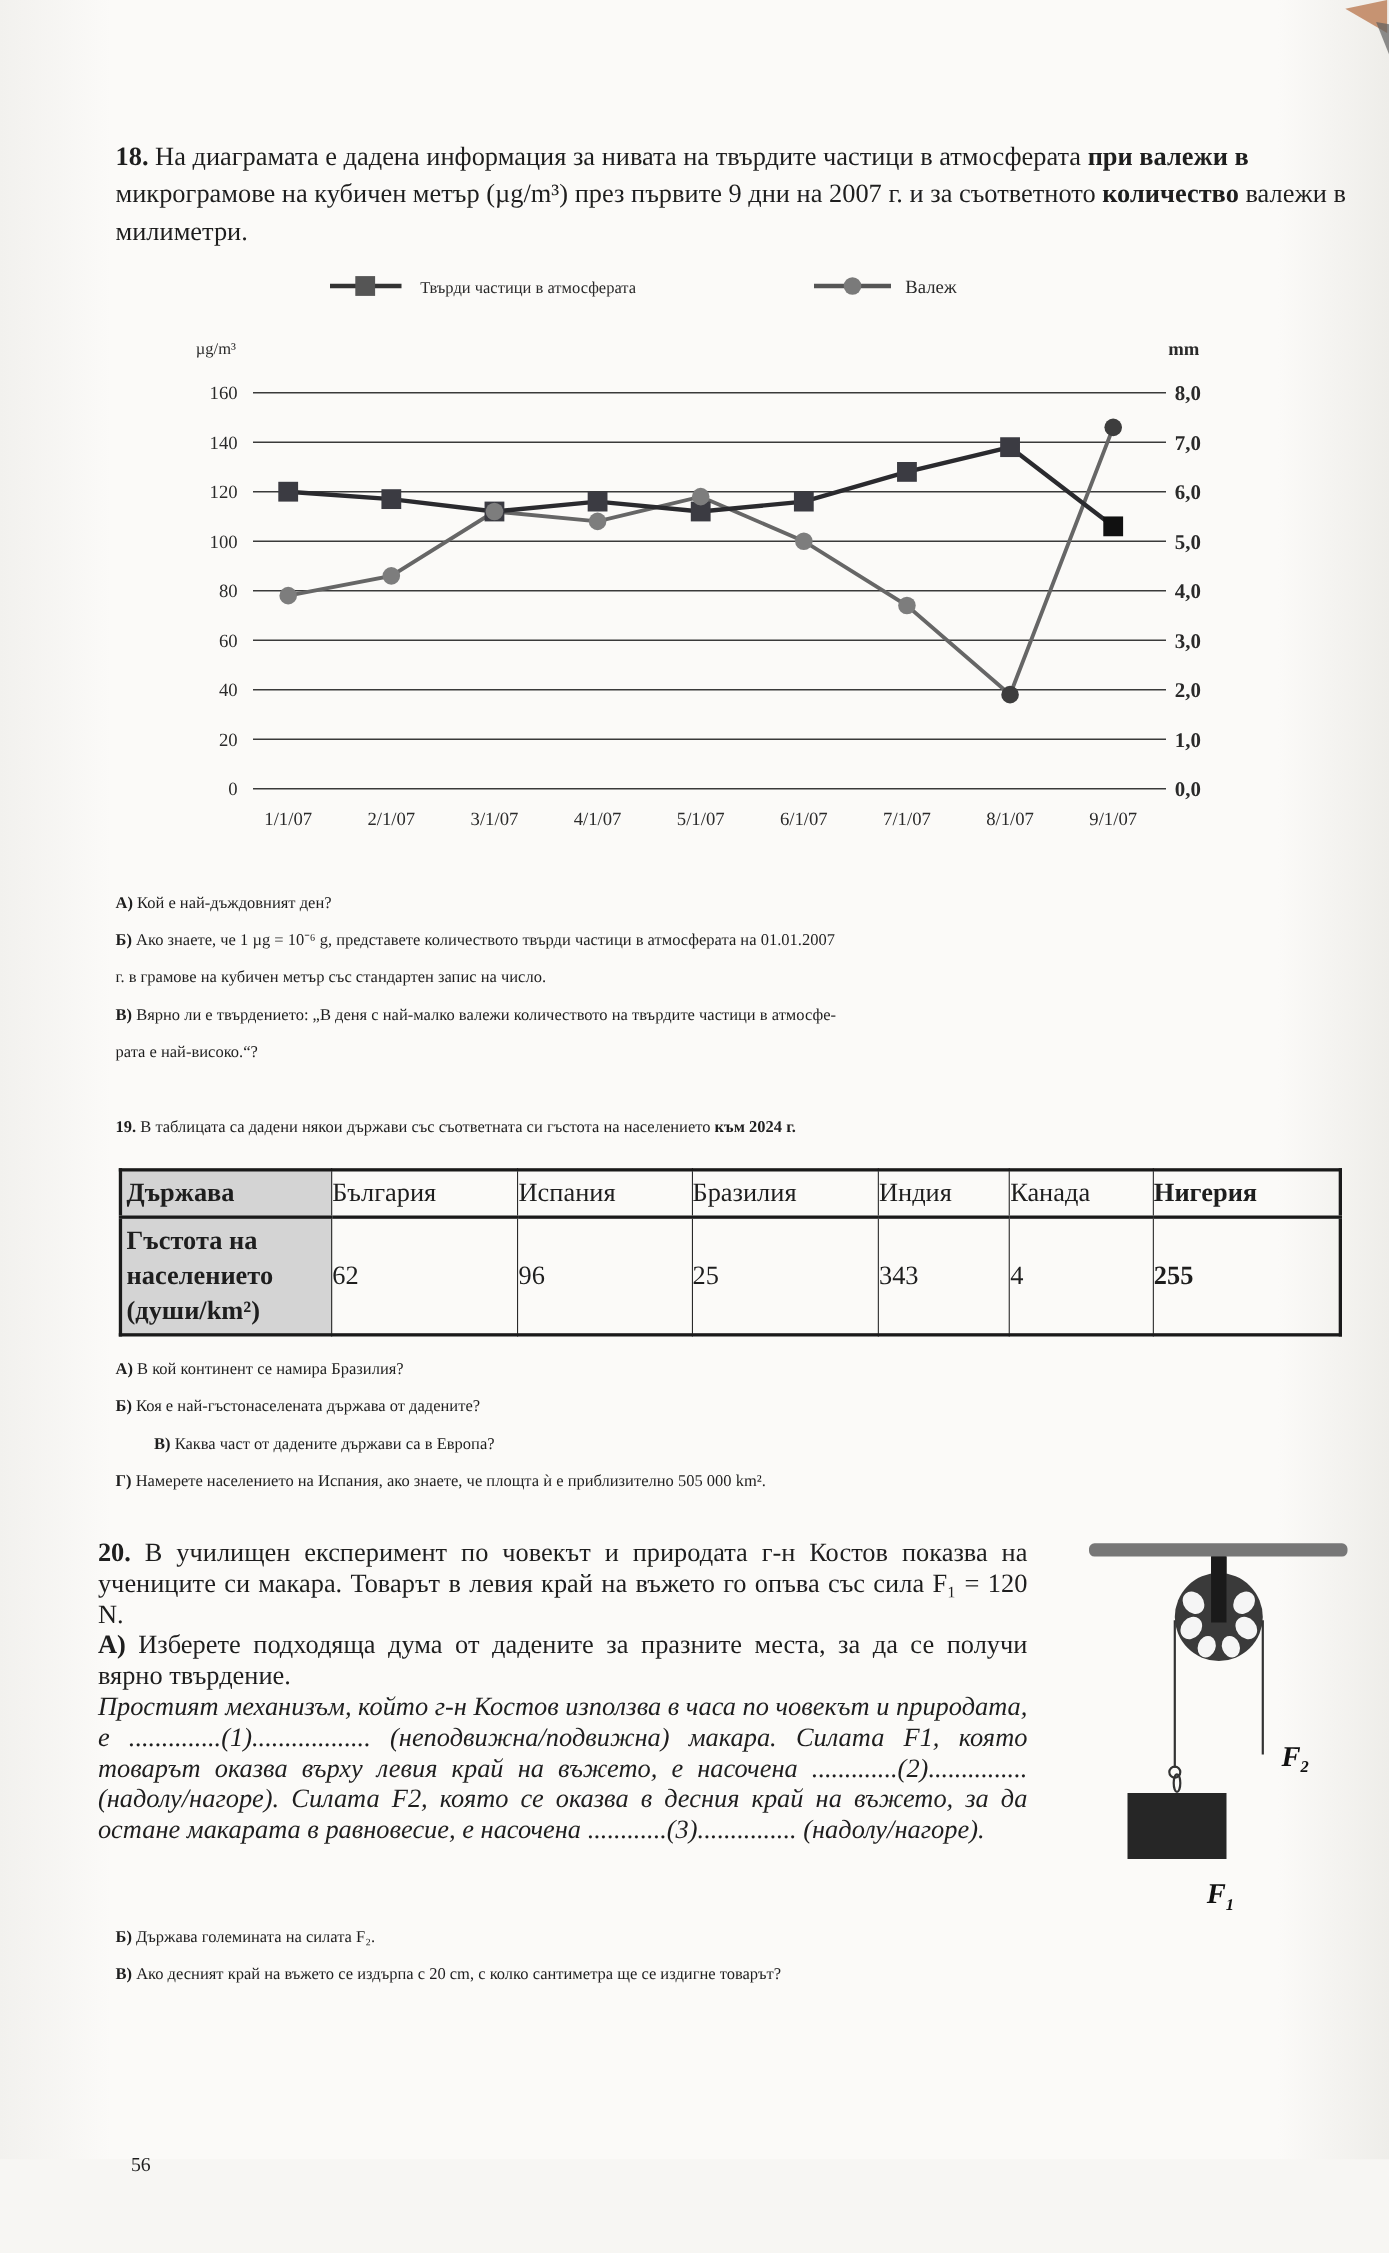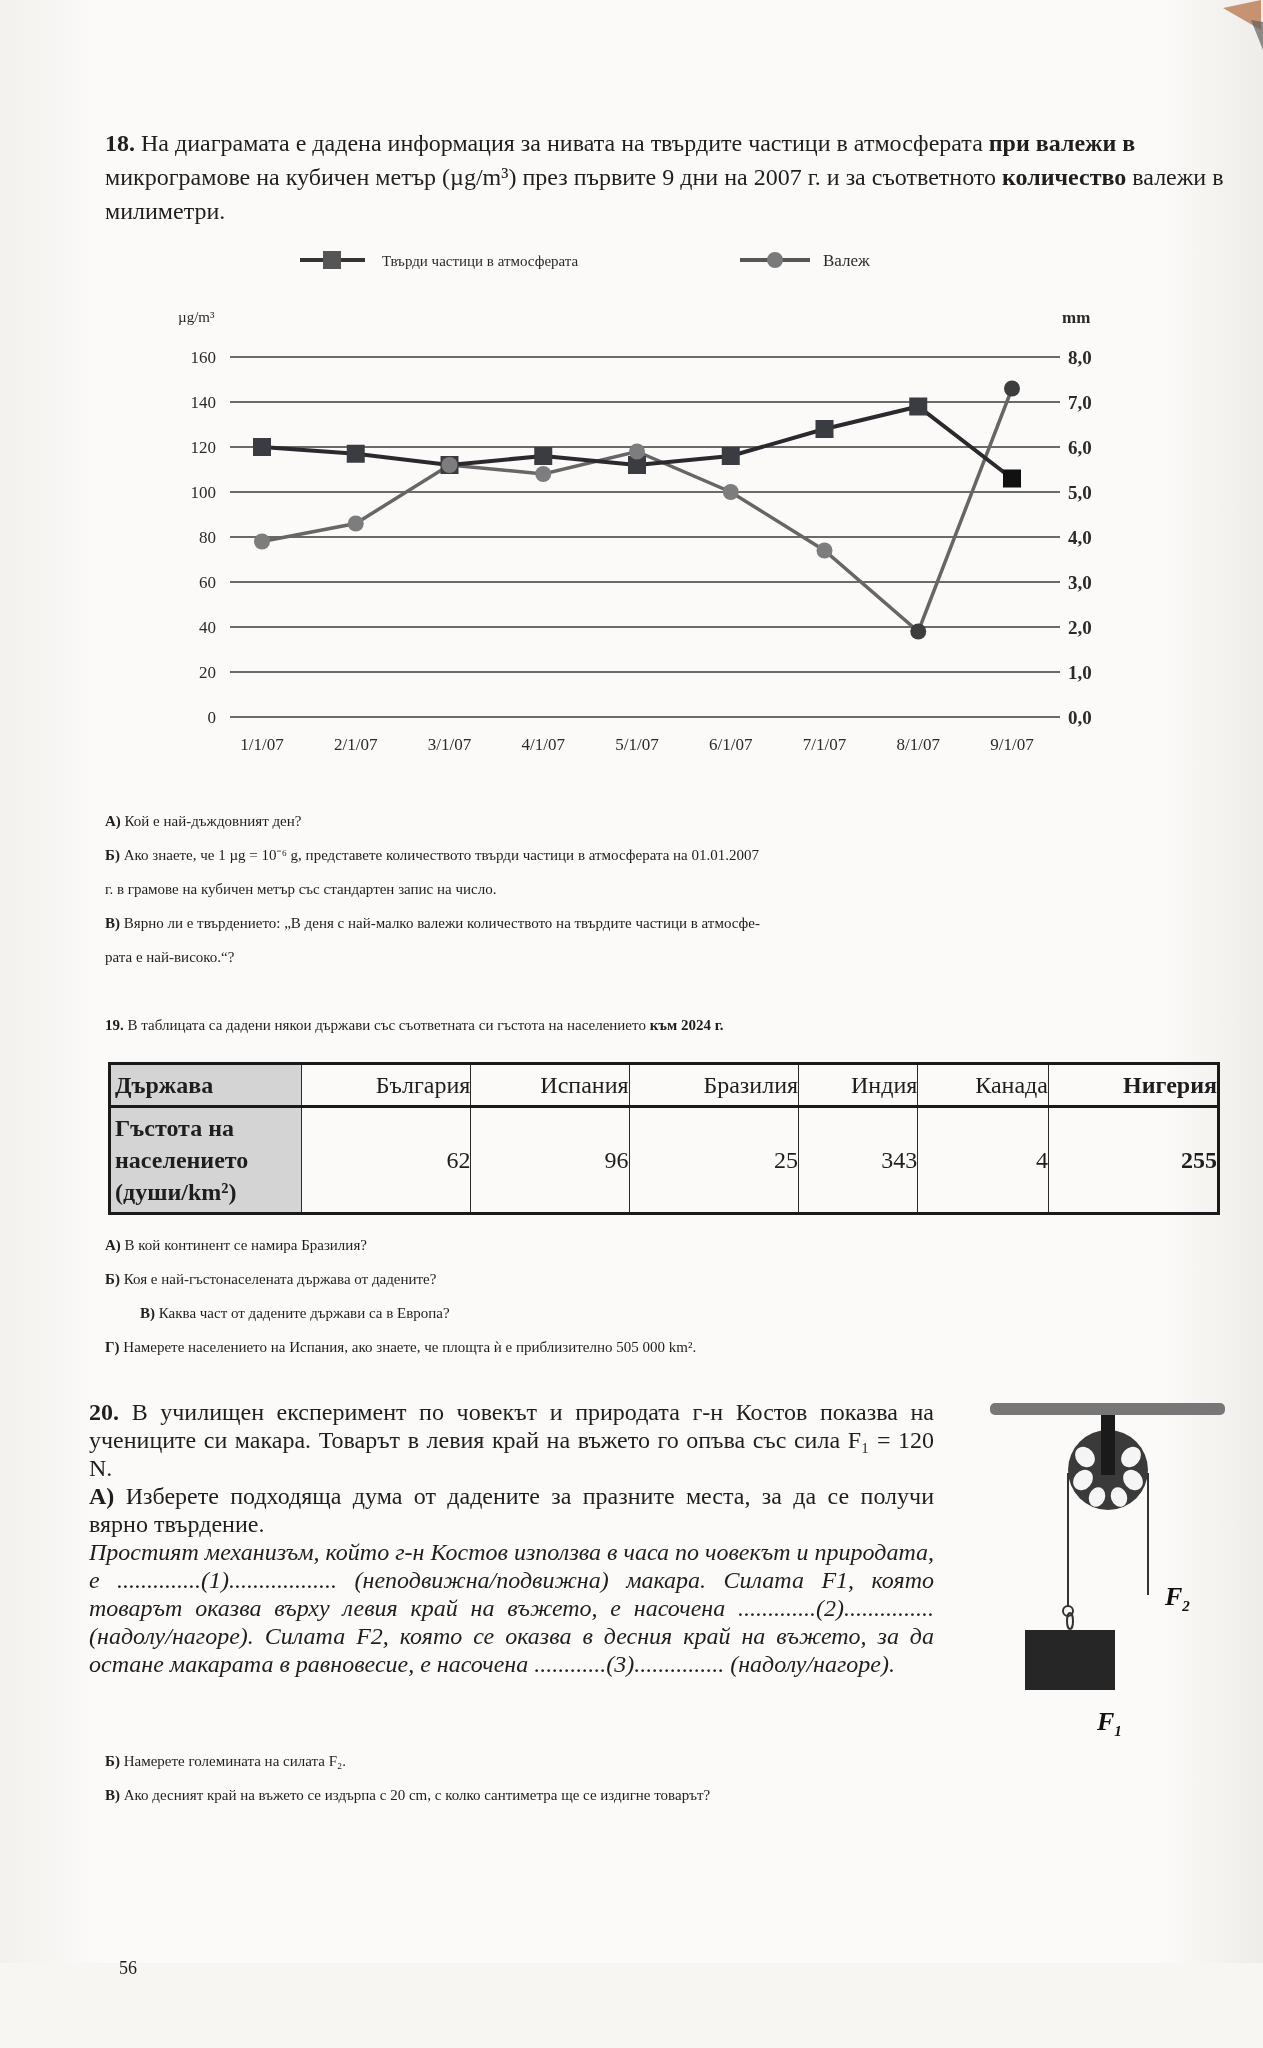--- a/index.html
+++ b/index.html
@@ -12,21 +12,21 @@
   .corner-tr { position:absolute; right:0; top:0; width:60px; height:60px; }
   .para { position:absolute; left:105px; width:1130px; font-size:24px; line-height:34px; }
   .num { font-weight:bold; }
   .bold { font-weight:bold; }
   .q { position:absolute; left:105px; font-size:15px; line-height:34px; white-space:nowrap; }
   .q .lbl { font-weight:bold; }
   .chart { position:absolute; left:150px; top:240px; width:950px; height:540px; }
   .chart svg text { font-family:"Liberation Serif", serif; fill:#2a2a2a; }
   table.dens { position:absolute; left:108px; top:1062px; width:1112px; border-collapse:collapse;
     font-size:24px; border:3px solid #1a1a1a; }
-  table.dens td { border:1.5px solid #2a2a2a; text-align:right; padding:0; }
+  table.dens td { border:1.5px solid #2a2a2a; text-align:left; padding:0; }
   table.dens tr.h td { height:40px; border-bottom:3px solid #1a1a1a; }
   table.dens tr.v td { height:104px; }
   table.dens td.rh { background:#d4d4d4; text-align:left; font-weight:bold; padding-left:4px; width:186px;margin-top:13px; }
   table.dens td.last { font-weight:bold; }
   .q20 { position:absolute; left:89px; top:1398px; width:845px; font-size:24px; line-height:28px; text-align:justify; }
   .q20 .it { font-style:italic; }
   .pulley { position:absolute; left:975px; top:1385px; width:260px; height:360px; }
   .pageno { position:absolute; left:103px; top:1958px; font-size:18px;margin-left:16px; }
 </style>
 </head>
@@ -160,21 +160,21 @@
     <div class="q" style="top:1262px;"><span class="lbl">Б)</span> <span>Коя е най-гъстонаселената държава от дадените?</span></div>
     <div class="q" style="top:1296px;margin-left:35px;"><span class="lbl">В)</span> <span>Каква част от дадените държави са в Европа?</span></div>
     <div class="q" style="top:1330px;"><span class="lbl">Г)</span> <span>Намерете населението на Испания, ако знаете, че площта ѝ е приблизително 505 000 km².</span></div>
   </div>
 
   <div class="q20">
     <div><span class="num">20.</span> <span>В училищен експеримент по човекът и природата г-н Костов показва на учениците си макара. Товарът в левия край на въжето го опъва със сила F₁ = 120 N.</span></div>
     <div><span class="lbl bold">А)</span> <span>Изберете подходяща дума от дадените за празните места, за да се получи вярно твърдение.</span></div>
     <div class="it">Простият механизъм, който г-н Костов използва в часа по човекът и природата, е ..............(1).................. (неподвижна/подвижна) макара. Силата F1, която товарът оказва върху левия край на въжето, е насочена .............(2)............... (надолу/нагоре). Силата F2, която се оказва в десния край на въжето, за да остане макарата в равновесие, е насочена ............(3)............... (надолу/нагоре).</div>
   </div>
-  <div class="q" style="top:1744px;"><span class="lbl">Б)</span> <span>Намерете големината на силата F₂.</span></div>
+  <div class="q" style="top:1744px;"><span class="lbl">Б)</span> <span>Държава големината на силата F₂.</span></div>
   <div class="q" style="top:1778px;"><span class="lbl">В)</span> <span>Ако десният край на въжето се издърпа с 20 cm, с колко сантиметра ще се издигне товарът?</span></div>
 
   <svg class="pulley" viewBox="0 0 260 360">
     <rect x="15" y="18" width="235" height="12" rx="5" fill="#777"></rect>
     <rect x="126" y="30" width="14" height="60" fill="#222"></rect>
     <g>
       <circle cx="133" cy="85" r="40" fill="#3a3a3a"></circle>
       <g fill="#f5f5f5">
         <ellipse cx="110" cy="72" rx="9" ry="11" transform="rotate(-40 110 72)"></ellipse>
         <ellipse cx="156" cy="72" rx="9" ry="11" transform="rotate(40 156 72)"></ellipse>

